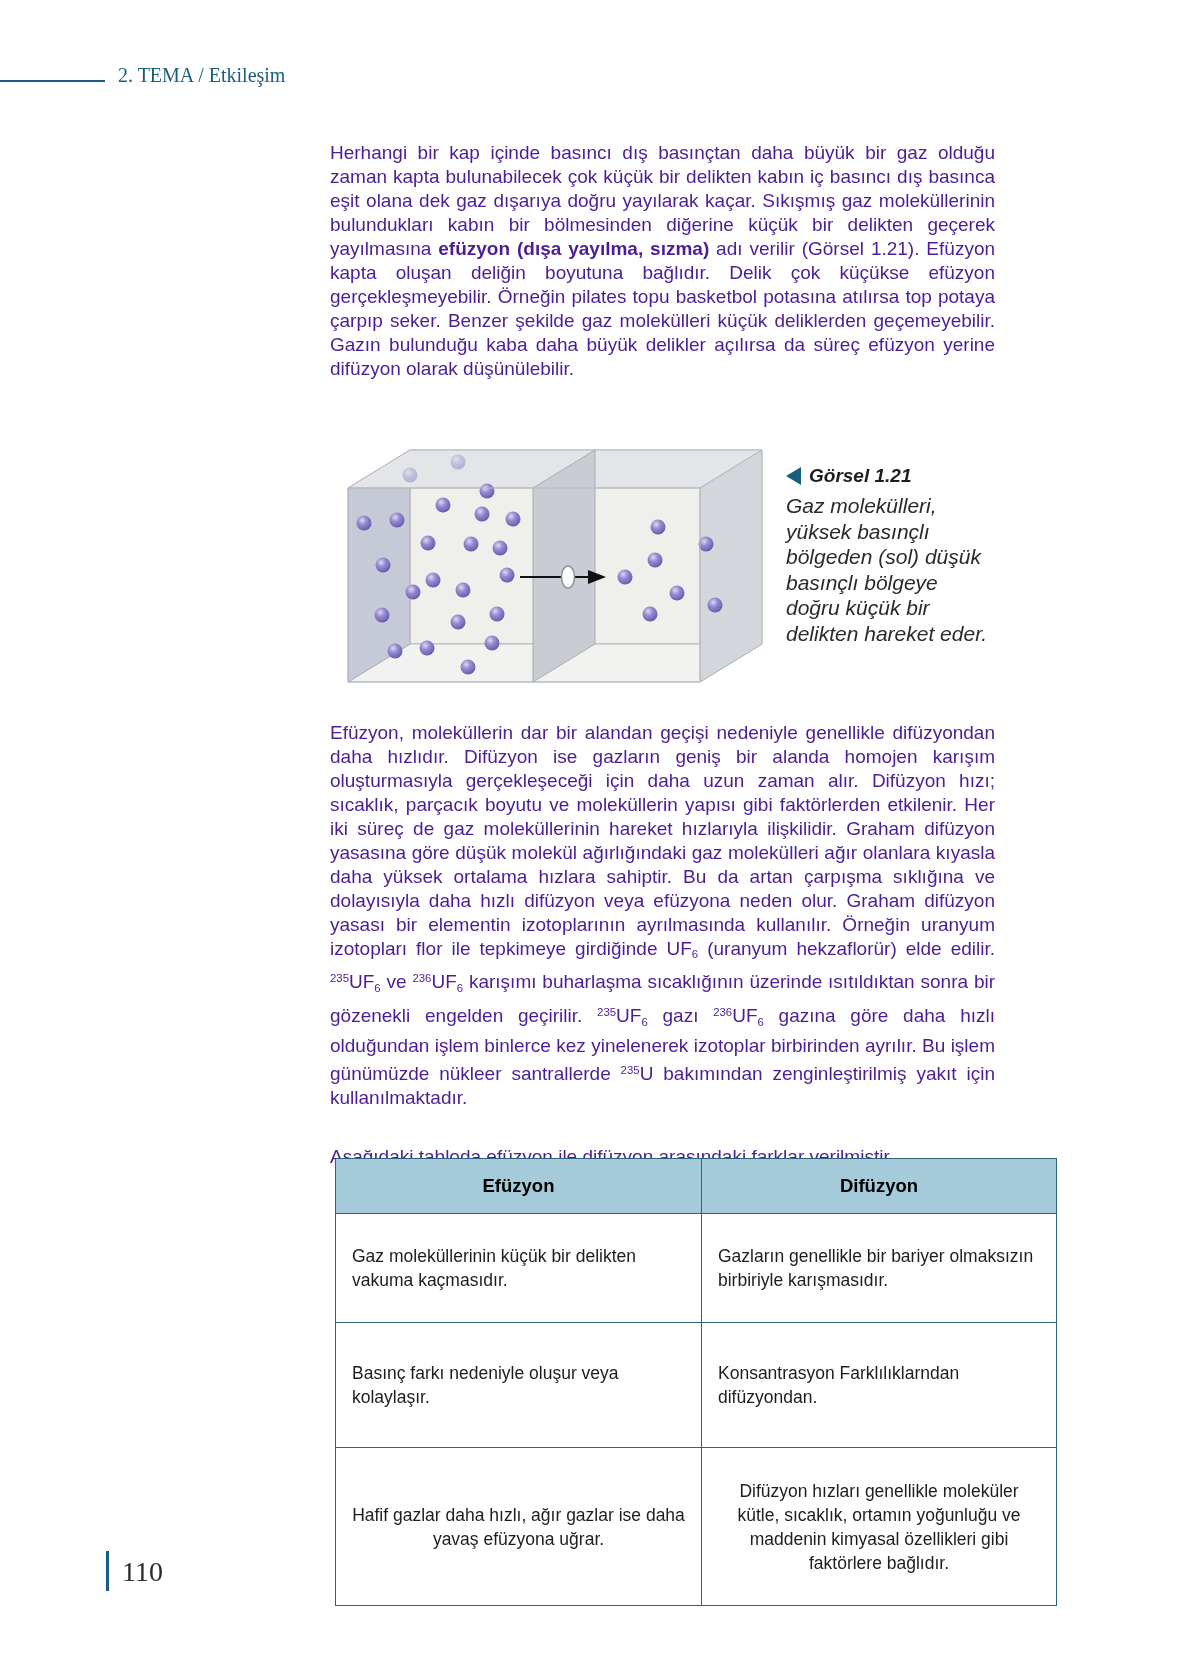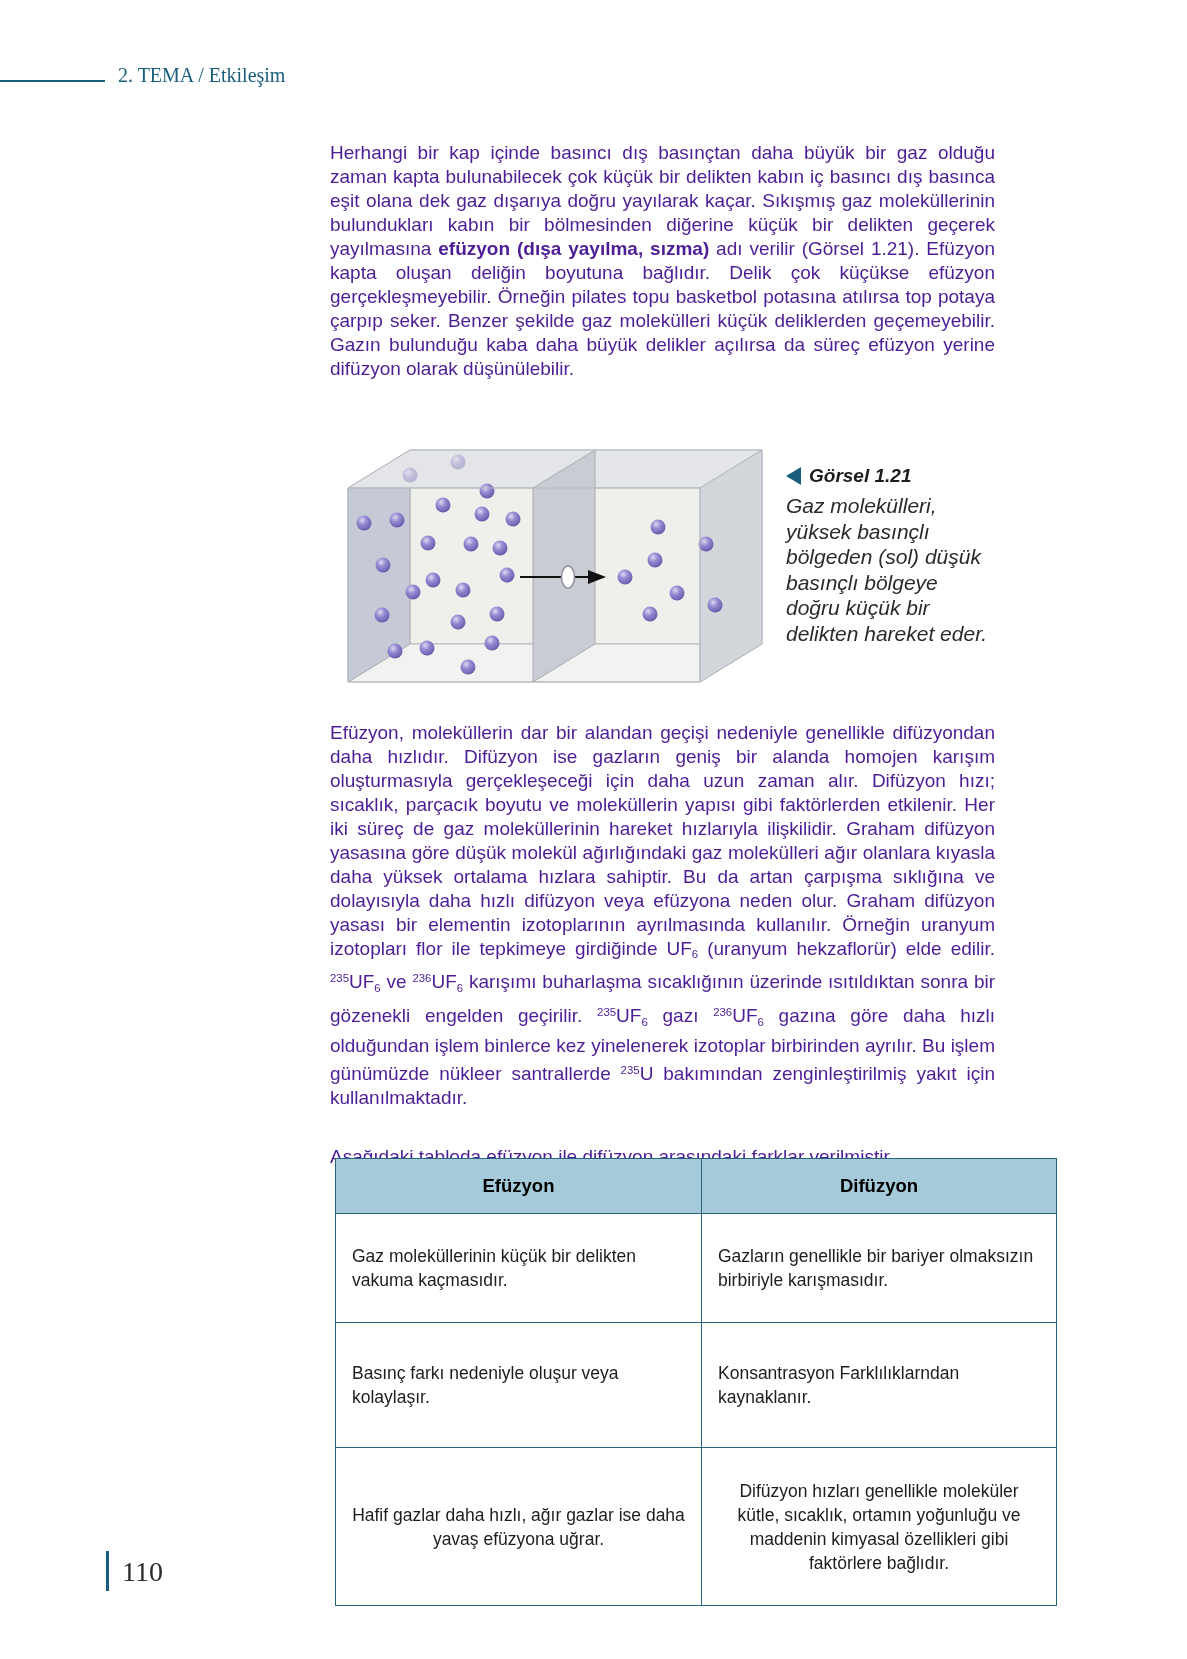--- a/index.html
+++ b/index.html
@@ -134,21 +134,21 @@
         <th>Difüzyon</th>
       </tr>
     </thead>
     <tbody>
         <tr>
           <td>Gaz moleküllerinin küçük bir delikten vakuma kaçmasıdır.</td>
           <td>Gazların genellikle bir bariyer olmaksızın birbiriyle karışmasıdır.</td>
         </tr>
         <tr>
           <td>Basınç farkı nedeniyle oluşur veya kolaylaşır.</td>
-          <td>Konsantrasyon Farklılıklarndan kaynaklanır.</td>
+          <td>Konsantrasyon Farklılıklarndan difüzyondan.</td>
         </tr>
         <tr>
           <td>Hafif gazlar daha hızlı, ağır gazlar ise daha yavaş efüzyona uğrar.</td>
           <td>Difüzyon hızları genellikle moleküler kütle, sıcaklık, ortamın yoğunluğu ve maddenin kimyasal özellikleri gibi faktörlere bağlıdır.</td>
         </tr>
       </tbody>
   </table>
 
   <div class="pg-bar"></div>
   <div class="pg-num">110</div>

